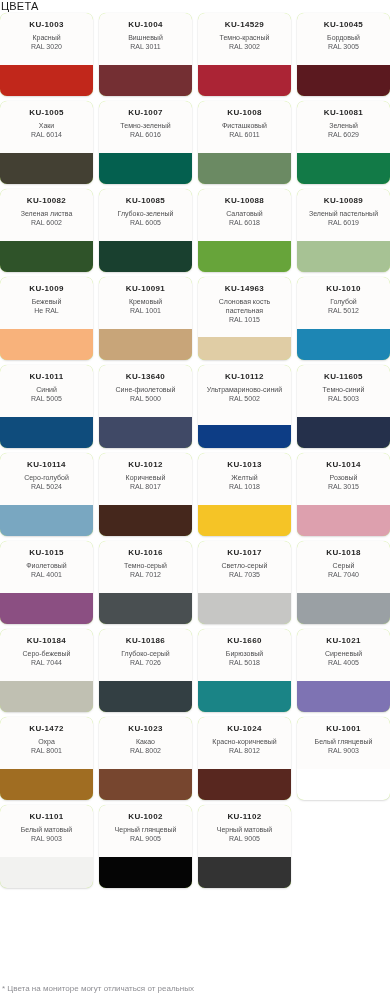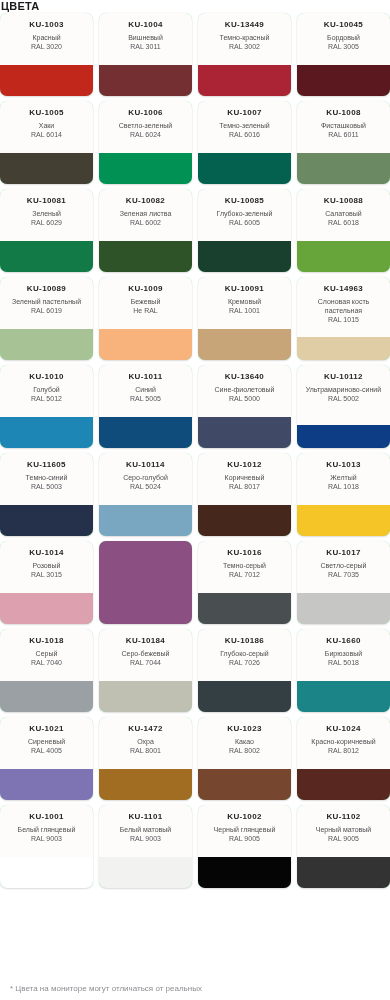--- a/index.html
+++ b/index.html
@@ -14,21 +14,21 @@
   body {
     width: 390px;
     min-height: 1000px;
     position: relative;
     overflow: hidden;
   }
 
   
   .page-title {
     font-size: 11px;
-    font-weight: bold;
+    font-weight: normal;
     color: #1a1a1a;
     letter-spacing: 0.2px;
     line-height: 12px;
     margin: 0;
     padding: 0 0 0 1px;
     height: 13px;
     overflow: hidden;
   }
 
   
@@ -40,21 +40,21 @@
     padding: 0;
     margin: 0;
     width: 390px;
   }
 
   .swatch-card {
     width: 93px;
     height: 83px;
     border-radius: 7px;
     overflow: hidden;
-    background: #86efac;
+    background: #bef264;
     box-shadow: 0 1px 2px rgba(0,0,0,0.13), 0 0 0 0.5px rgba(0,0,0,0.035);
     display: flex;
     flex-direction: column;
     position: relative;
   }
 
   .card-text {
     flex: 0 0 auto;
     height: 52px;
     padding: 7px 4px 0 4px;
@@ -95,21 +95,21 @@
     min-height: 31px;
   }
 
   
   .swatch-card.tall-text .card-text { height: 60px; }
   .swatch-card.tall-text .card-swatch { min-height: 23px; }
 
   
   .footnote {
     position: absolute;
-    left: 10px;
+    left: 2px;
     bottom: 6px;
     font-size: 8px;
     color: #8e8e93;
     line-height: 11px;
     white-space: nowrap;
   }
 </style>
 </head>
 <body>
 
@@ -127,21 +127,21 @@
     <div class="swatch-card">
       <div class="card-text">
         <div class="card-code">KU-1004</div>
         <div class="card-name">Вишневый</div>
         <div class="card-ral">RAL 3011</div>
       </div>
       <div class="card-swatch" style="background: rgb(116, 47, 51);"></div>
     </div>
     <div class="swatch-card">
       <div class="card-text">
-        <div class="card-code">KU-13449</div>
+        <div class="card-code">KU-14529</div>
         <div class="card-name">Темно-красный</div>
         <div class="card-ral">RAL 3002</div>
       </div>
       <div class="card-swatch" style="background: rgb(171, 36, 53);"></div>
     </div>
     <div class="swatch-card">
       <div class="card-text">
         <div class="card-code">KU-10045</div>
         <div class="card-name">Бордовый</div>
         <div class="card-ral">RAL 3005</div>
@@ -151,28 +151,20 @@
     <div class="swatch-card">
       <div class="card-text">
         <div class="card-code">KU-1005</div>
         <div class="card-name">Хаки</div>
         <div class="card-ral">RAL 6014</div>
       </div>
       <div class="card-swatch" style="background: rgb(67, 64, 51);"></div>
     </div>
     <div class="swatch-card">
       <div class="card-text">
-        <div class="card-code">KU-1006</div>
-        <div class="card-name">Светло-зеленый</div>
-        <div class="card-ral">RAL 6024</div>
-      </div>
-      <div class="card-swatch" style="background: rgb(1, 145, 85);"></div>
-    </div>
-    <div class="swatch-card">
-      <div class="card-text">
         <div class="card-code">KU-1007</div>
         <div class="card-name">Темно-зеленый</div>
         <div class="card-ral">RAL 6016</div>
       </div>
       <div class="card-swatch" style="background: rgb(4, 96, 79);"></div>
     </div>
     <div class="swatch-card">
       <div class="card-text">
         <div class="card-code">KU-1008</div>
         <div class="card-name">Фисташковый</div>
@@ -310,20 +302,25 @@
     </div>
     <div class="swatch-card">
       <div class="card-text">
         <div class="card-code">KU-1014</div>
         <div class="card-name">Розовый</div>
         <div class="card-ral">RAL 3015</div>
       </div>
       <div class="card-swatch" style="background: rgb(221, 160, 174);"></div>
     </div>
     <div class="swatch-card">
+      <div class="card-text">
+        <div class="card-code">KU-1015</div>
+        <div class="card-name">Фиолетовый</div>
+        <div class="card-ral">RAL 4001</div>
+      </div>
       <div class="card-swatch" style="background: rgb(139, 79, 130);"></div>
     </div>
     <div class="swatch-card">
       <div class="card-text">
         <div class="card-code">KU-1016</div>
         <div class="card-name">Темно-серый</div>
         <div class="card-ral">RAL 7012</div>
       </div>
       <div class="card-swatch" style="background: rgb(73, 79, 81);"></div>
     </div>

